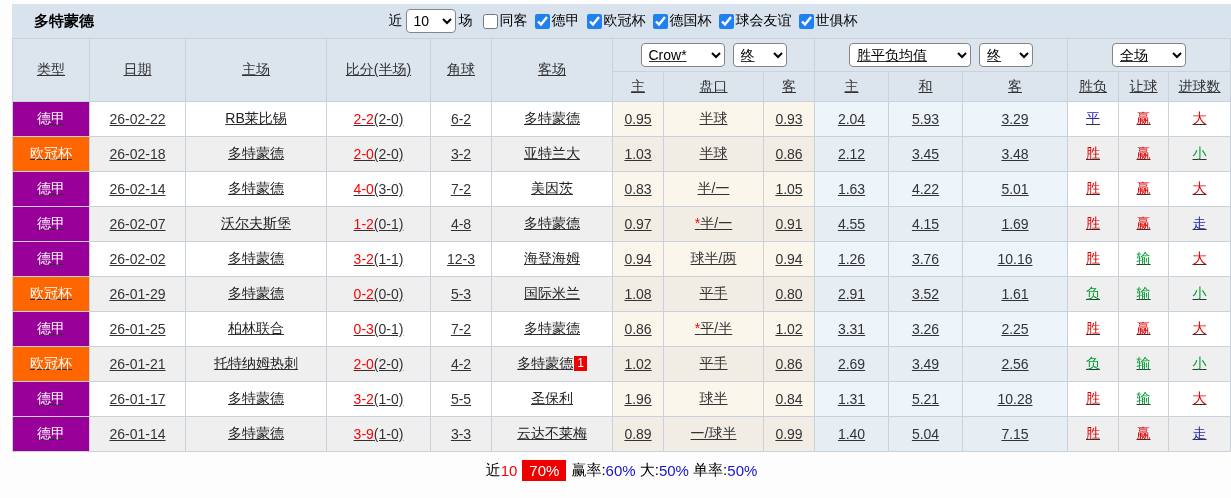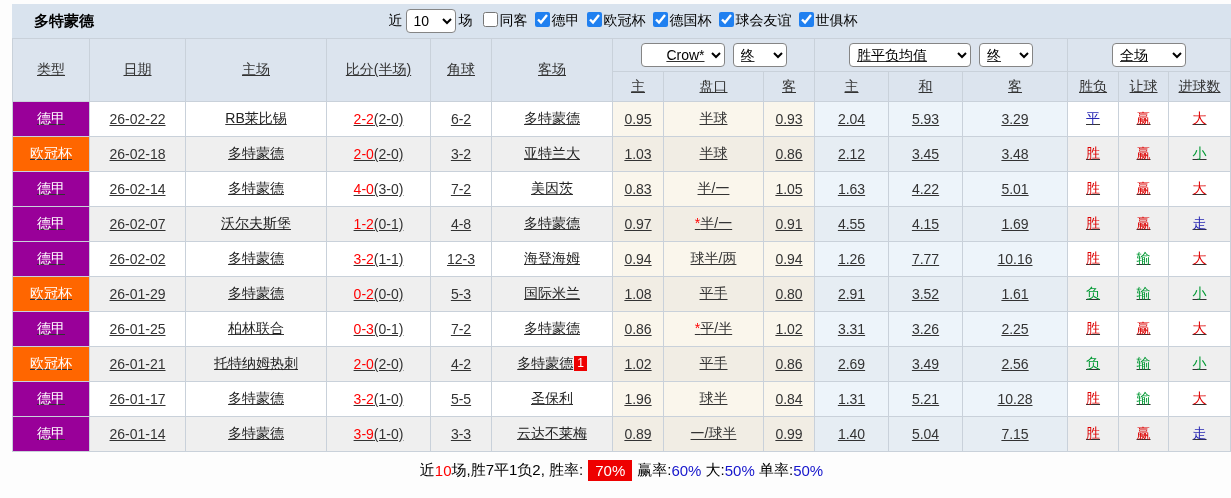--- a/index.html
+++ b/index.html
@@ -17,38 +17,38 @@
     height: 34px;
     display: flex;
     align-items: center;
     position: relative;
     font-size: 14px;
     color: #000;
   }
   .title { position: absolute; left: 22px; font-weight: bold; font-size: 15px; color: #000; }
   .controls { margin: 0 auto; display: flex; align-items: center; }
   .controls .lbl { margin: 0 3px; }
-  .chk { display: flex; cursor: pointer; }
+  .chk { display: flex; align-items: center; cursor: pointer; }
   input[type="checkbox"] {
     width: 15px; height: 15px;
     accent-color: #2080f0;
     margin: 0 2px 0 7px;
     cursor: pointer;
   }
   select {
     font: 14px "Liberation Sans", "DejaVu Sans", sans-serif;
     background: #fff;
     color: #000;
     border: 1px solid #858585;
     border-radius: 4px;
     padding: 2px 3px;
     cursor: pointer;
   }
   .sel-recent { width: 50px; }
-  .sel-book   { width: 84px; text-align: right; }
+  .sel-book   { width: 84px; }
   .sel-time   { width: 54px; }
   .sel-avg    { width: 122px; }
   .sel-scope  { width: 74px; }
 
   
   table {
     border-collapse: collapse;
     table-layout: fixed;
     width: 1219px;
     font-size: 14px;
@@ -294,21 +294,21 @@
             <td class="type" style="background: rgb(153, 0, 153);">德甲</td>
             <td class="date">26-02-02</td>
             <td class="team dortmund">多特蒙德</td>
             <td class="score"><span class="score-main">3-2</span><span class="score-half">(1-1)</span></td>
             <td class="corner">12-3</td>
             <td class="team">海登海姆</td>
             <td class="asia">0.94</td>
             <td class="asia">球半/两</td>
             <td class="asia">0.94</td>
             <td class="avg">1.26</td>
-            <td class="avg">7.77</td>
+            <td class="avg">3.76</td>
             <td class="avg">10.16</td>
             <td class="res c-red">胜</td>
             <td class="res c-green">输</td>
             <td class="res c-red">大</td>
           </tr>
           <tr>
             <td class="type" style="background: rgb(255, 102, 0);">欧冠杯</td>
             <td class="date">26-01-29</td>
             <td class="team dortmund">多特蒙德</td>
             <td class="score"><span class="score-main">0-2</span><span class="score-half">(0-0)</span></td>
@@ -388,16 +388,16 @@
             <td class="avg">1.40</td>
             <td class="avg">5.04</td>
             <td class="avg">7.15</td>
             <td class="res c-red">胜</td>
             <td class="res c-red">赢</td>
             <td class="res c-blue">走</td>
           </tr>
         </tbody>
     </table>
 
-    <div class="summary" id="summary"><span class="sum-black">近</span><span class="sum-red">10</span><span class="sum-black">场,胜7平1负2, 胜率:</span><span class="sum-badge">70%</span><span class="sum-black">赢率:</span><span class="sum-blue">60%</span><span class="sum-black"> 大:</span><span class="sum-blue">50%</span><span class="sum-black"> 单率:</span><span class="sum-blue">50%</span></div>
+    <div class="summary" id="summary"><span class="sum-black">近</span><span class="sum-red">10</span><span class="sum-badge">70%</span><span class="sum-black">赢率:</span><span class="sum-blue">60%</span><span class="sum-black"> 大:</span><span class="sum-blue">50%</span><span class="sum-black"> 单率:</span><span class="sum-blue">50%</span></div>
 
   </div>
 </div>
 
 </body></html>

